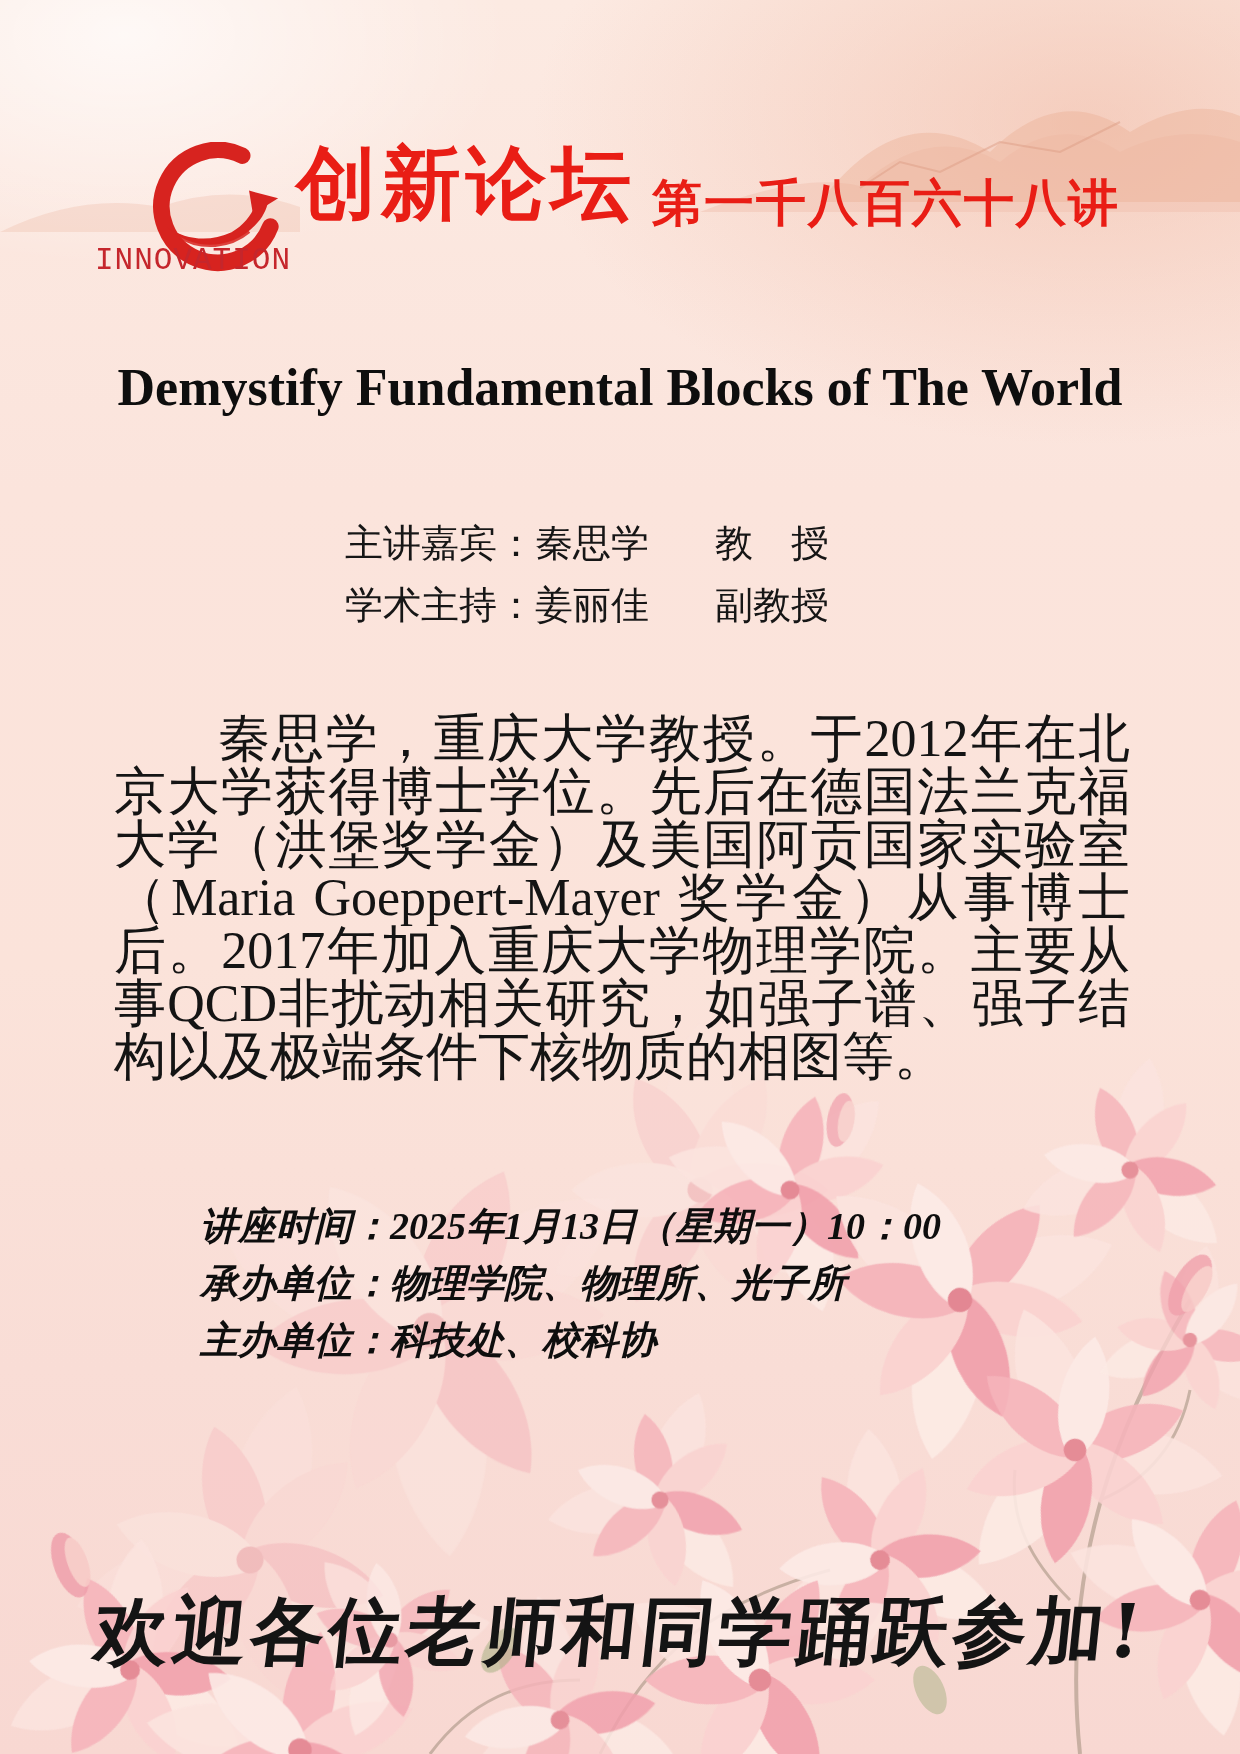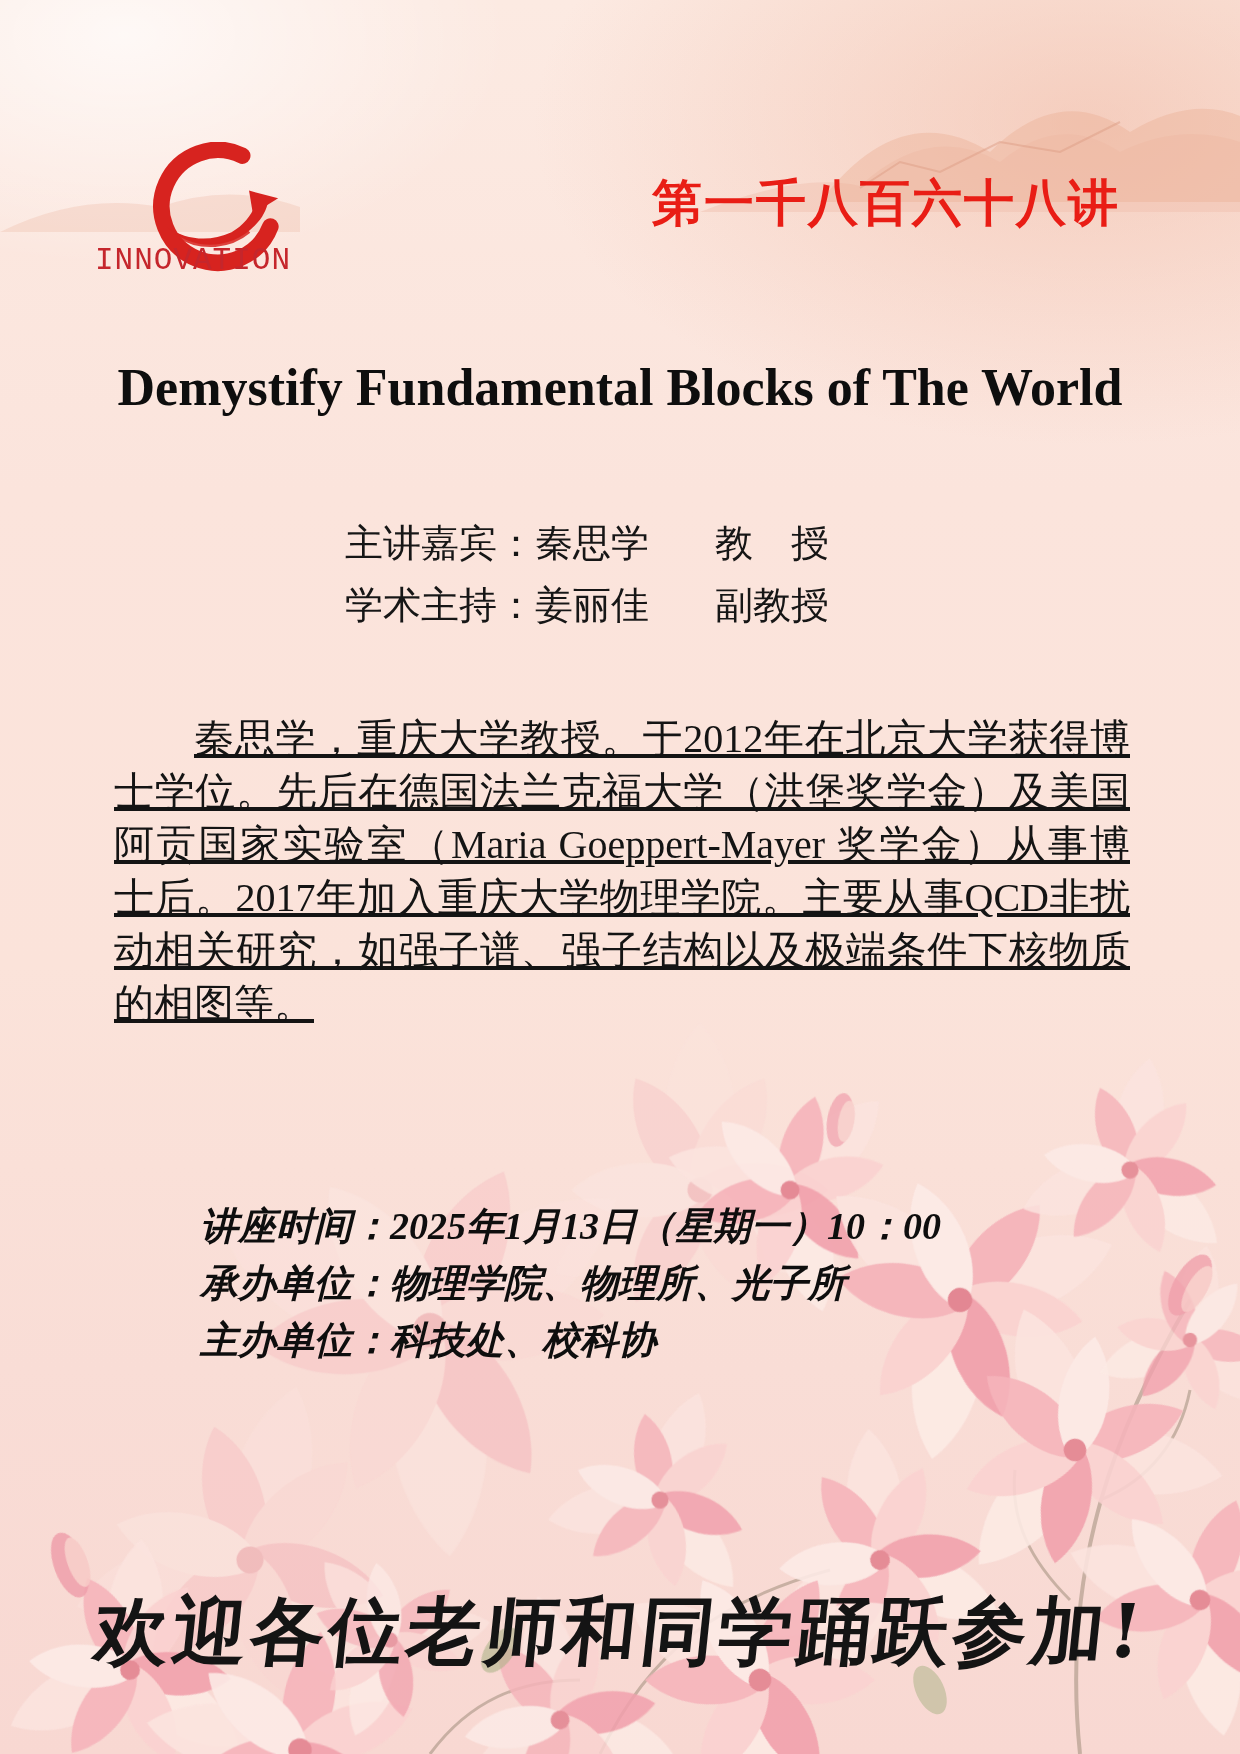--- a/index.html
+++ b/index.html
@@ -40,24 +40,23 @@
   }
   .speakers{
     position:absolute;left:345px;top:512px;
     font-size:38px;color:#161616;line-height:62px;
     font-family:"Liberation Serif",serif;
     text-align:center;
   }
   .speaker-line .sp-title{margin-left:66px;}
   .bio{
     position:absolute;left:114px;top:712px;width:1016px;margin:0;
-    font-size:40px;line-height:53px;color:#141414;
+    font-size:52px;line-height:53px;color:#141414;
     text-align:justify;text-indent:2em;
     font-family:"Liberation Serif",serif;
-    text-decoration:underline;
   }
   .details{
     position:absolute;left:200px;top:1198px;
     font-size:38px;line-height:57px;color:#0e0e0e;
     font-family:"Liberation Serif",serif;font-weight:700;
   }
   .detail-row{white-space:nowrap;font-style:italic;}
   .welcome{
     position:absolute;left:0;top:1583px;width:100%;
     text-align:center;color:#141414;
@@ -140,20 +139,21 @@
   <div class="content">
 
     <svg class="logo-icon" viewBox="0 0 140 140" aria-hidden="true">
       <path d="M97,14 A58,58 0 1 0 126,87" stroke="#d7231f" stroke-width="17" fill="none" stroke-linecap="round"></path>
       <path d="M20,88 C45,112 85,112 110,86 C118,78 122,70 124,60 L110,66 C106,76 98,86 86,93 C62,104 38,100 20,88 Z" fill="#d7231f"></path>
       <path d="M104,50 L134,58 L108,74 Z" fill="#d7231f"></path>
       <path d="M30,96 C55,112 85,108 104,92" stroke="#d7231f" stroke-width="4" fill="none" opacity="0.85"></path>
     </svg>
     <div class="logo-text">INNOVATION</div>
 
+    <h1 class="forum-title">创新论坛</h1>
     <div class="lecture-no">第一千八百六十八讲</div>
 
     <h2 class="talk-title">Demystify Fundamental Blocks of The World</h2>
 
     <div class="speakers">
       <div class="speaker-line">
         <span>主讲嘉宾：</span><span class="sp-name">秦思学</span><span class="sp-title">教　授</span>
       </div>
       <div class="speaker-line">
         <span>学术主持：</span><span class="sp-name">姜丽佳</span><span class="sp-title">副教授</span>

